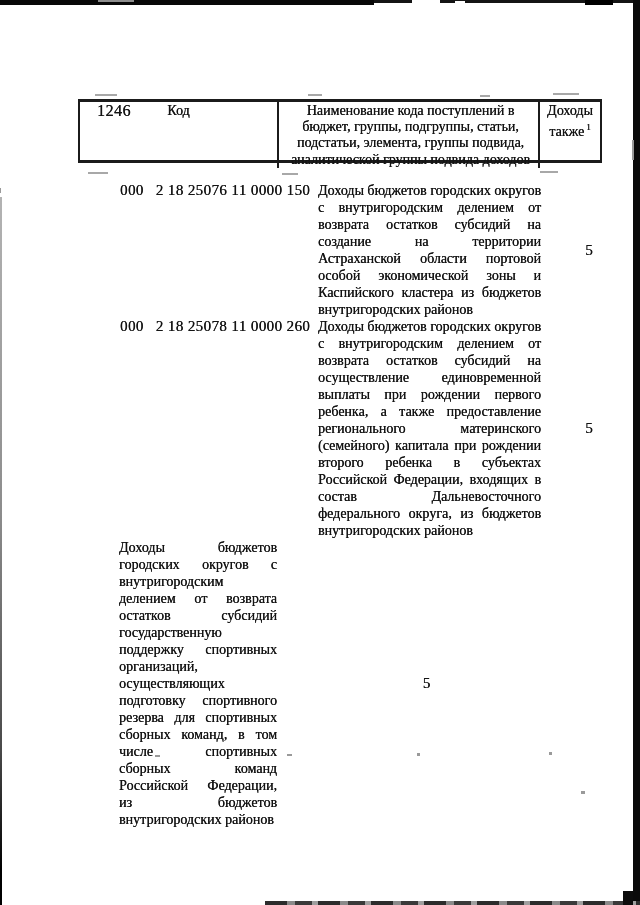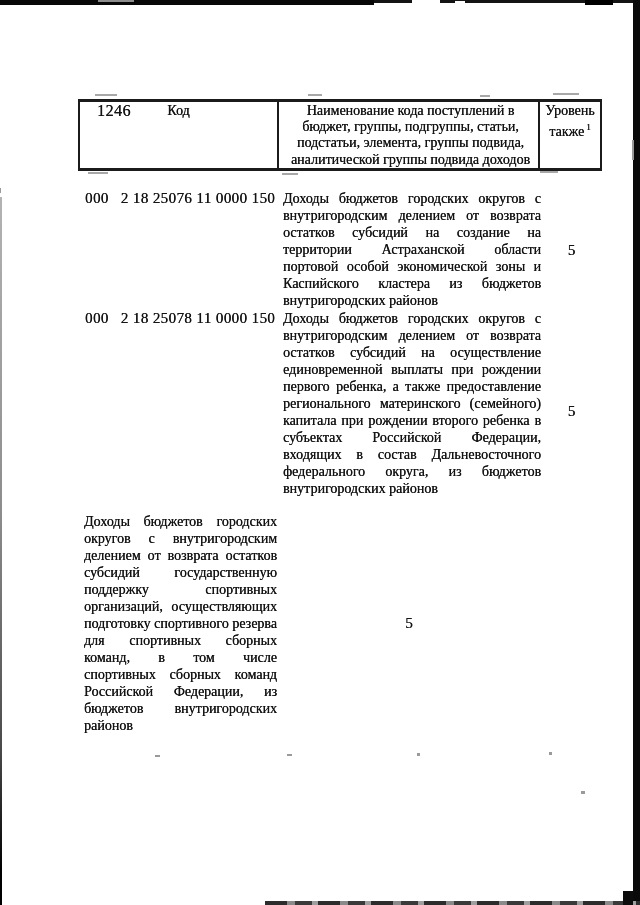--- a/index.html
+++ b/index.html
@@ -48,36 +48,36 @@
   .pagenum{
     position:absolute;left:97px;top:74px;width:520px;
     font-size:16px;letter-spacing:0.5px;margin-top:28px;
   }
 
   
   .table-area{position:absolute;left:78px;top:99px;width:524px;}
   .thead{
     display:grid;grid-template-columns:199px 261px 1fr;
     border:2px solid #1b1b1b;border-top-width:3px;border-bottom-width:3px;
-    box-sizing:border-box;height:72px;
+    box-sizing:border-box;height:64px;
     font-size:14px;line-height:16.2px;
   }
   .th{box-sizing:border-box;text-align:center;padding-top:1px;}
   .th-code{border-right:2px solid #1b1b1b;}
   .th-name{border-right:2px solid #1b1b1b;padding-left:8px;padding-right:4px;}
   .th-level sup{font-size:9px;margin-left:2px;}
 
   .tbody{margin-top:19px;font-size:14px;}
   .trow{
     display:grid;grid-template-columns:199px 264px 1fr;
     line-height:17px;align-items:stretch;
   }
   .trow.r1{min-height:120px;}
   .trow.r2{min-height:203px;}
-  .cell{box-sizing:border-box;}
+  .cell{box-sizing:border-box;margin-left:35px;}
   .cell-code{padding-left:7px;white-space:nowrap;font-size:15px;letter-spacing:0.4px;}
   .cell-code .cseg{display:inline-block;}
   .cell-code .c2{margin-left:12px;}
   .cell-name{text-align:justify;padding-left:6px;hyphens:none;}
   .cell-level{display:flex;align-items:center;justify-content:center;font-size:15px;}
 </style>
 </head>
 <body>
 
 <div class="edge-top-thick"></div>
@@ -105,40 +105,40 @@
 <div class="hdash hd6"></div>
 <div class="hdash hd7"></div>
 
 <div class="pagenum txt">1246</div>
 
 <div class="table-area">
   <div class="thead">
     <div class="th th-code txt">Код</div>
     <div class="th th-name txt">Наименование кода поступлений в бюджет, группы, подгруппы, статьи, подстатьи, элемента, группы подвида, аналитической группы подвида доходов</div>
     <div class="th th-level txt">
-      <div>Уровень</div>
+      <div>Доходы</div>
       <div><span>также</span><sup>1</sup></div>
     </div>
   </div>
 
   <div class="tbody">
 
     <div class="trow r1">
       <div class="cell cell-code txt">
         <span class="cseg c1">000</span><span class="cseg c2">2 18 25076 11 0000 150</span>
       </div>
       <div class="cell cell-name txt">Доходы бюджетов городских округов с внутригородским делением от возврата остатков субсидий на создание на территории Астраханской области портовой особой экономической зоны и Каспийского кластера из бюджетов внутригородских районов</div>
       <div class="cell cell-level txt">
           <span>5</span>
         </div>
     </div>
 
     <div class="trow r2">
       <div class="cell cell-code txt">
-        <span class="cseg c1">000</span><span class="cseg c2">2 18 25078 11 0000 150</span>
+        <span class="cseg c1">000</span><span class="cseg c2">2 18 25078 11 0000 260</span>
       </div>
       <div class="cell cell-name txt">Доходы бюджетов городских округов с внутригородским делением от возврата остатков субсидий на осуществление единовременной выплаты при рождении первого ребенка, а также предоставление регионального материнского (семейного) капитала при рождении второго ребенка в субъектах Российской Федерации, входящих в состав Дальневосточного федерального округа, из бюджетов внутригородских районов</div>
       <div class="cell cell-level txt">
           <span>5</span>
         </div>
     </div>
 
     <div class="trow r3">
       <div class="cell cell-name txt">Доходы бюджетов городских округов с внутригородским делением от возврата остатков субсидий государственную поддержку спортивных организаций, осуществляющих подготовку спортивного резерва для спортивных сборных команд, в том числе спортивных сборных команд Российской Федерации, из бюджетов внутригородских районов</div>
       <div class="cell cell-level txt">

